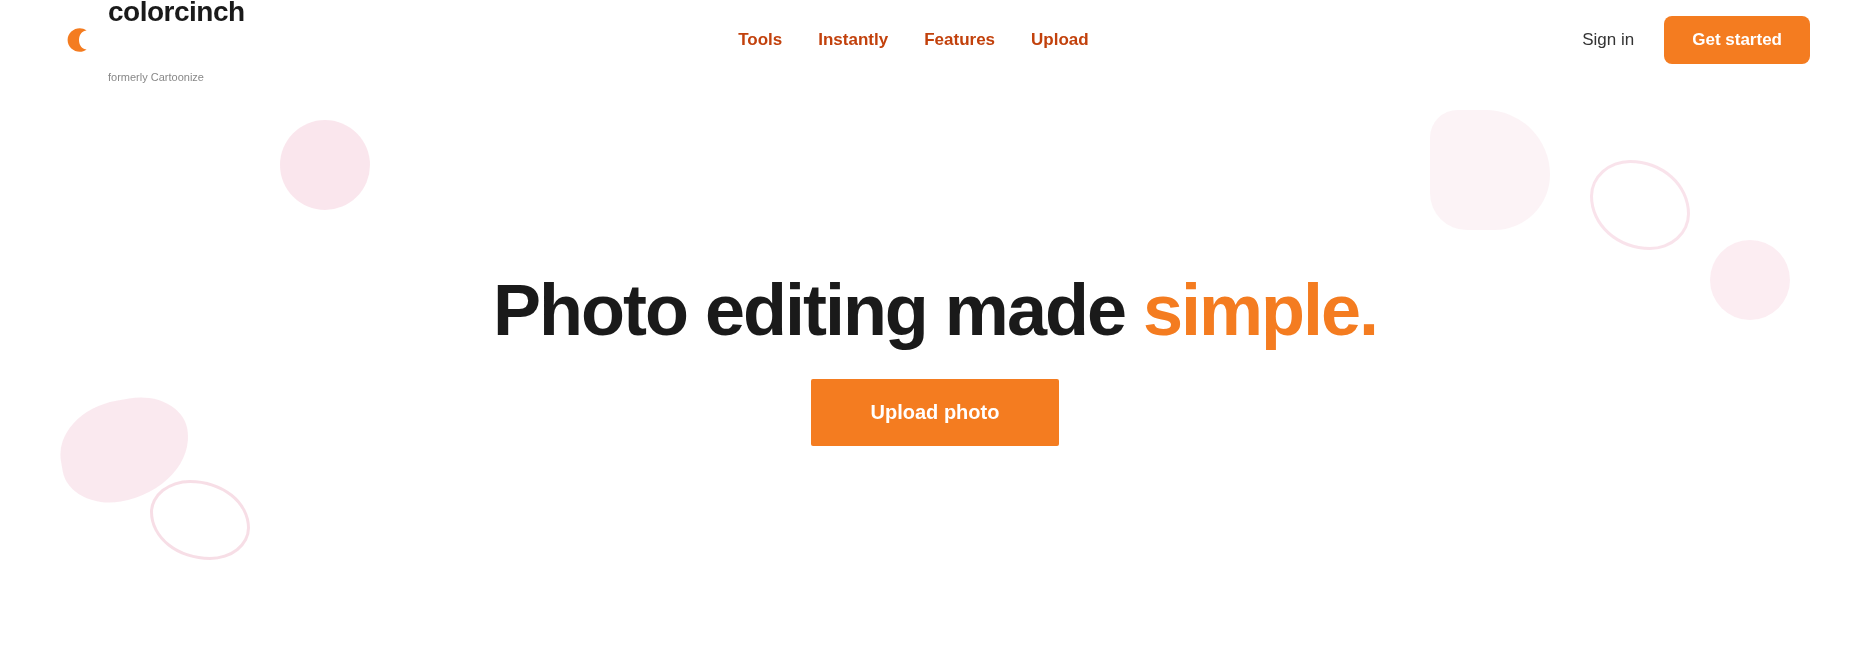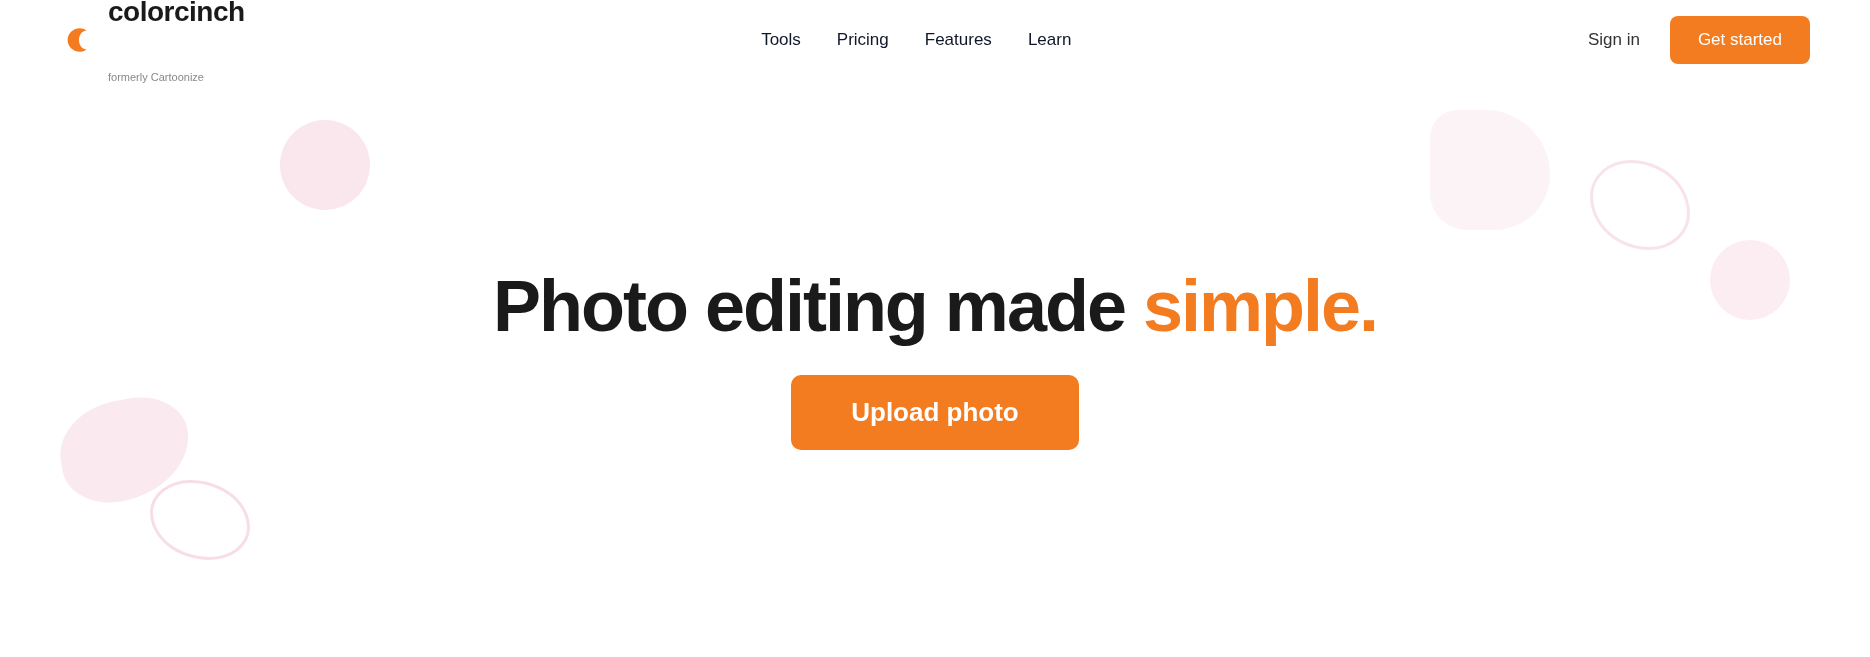--- a/index.html
+++ b/index.html
@@ -61,23 +61,23 @@
 
     .nav-links {
       display: flex;
       align-items: center;
       gap: 36px;
       list-style: none;
     }
 
     .nav-links li a {
       text-decoration: none;
-      color: #0f172a;
+      color: #c2410c;
       font-size: 17px;
-      font-weight: 400;
+      font-weight: 700;
     }
 
     .nav-right {
       display: flex;
       align-items: center;
       gap: 30px;
     }
 
     .signin-link {
       text-decoration: none;
@@ -87,21 +87,21 @@
       text-align: center;
     }
 
     .get-started-btn {
       background: #f47c20;
       color: #fff;
       border: none;
       border-radius: 8px;
       padding: 14px 28px;
       font-size: 17px;
-      font-weight: 400;
+      font-weight: 700;
       cursor: pointer;
       white-space: nowrap;
     }
 
     
     .hero {
       position: relative;
       display: flex;
       flex-direction: column;
       align-items: center;
@@ -207,23 +207,23 @@
       margin-bottom: 50px;
       max-width: 700px;
       margin-left: auto;
       margin-right: auto;
     }
 
     .upload-btn {
       background: #f47c20;
       color: #fff;
       border: none;
-      border-radius: 10px;
+      border-radius: 2px;
       padding: 22px 60px;
-      font-size: 26px;
+      font-size: 20px;
       font-weight: 700;
       cursor: pointer;
       display: inline-block;
     }
   </style>
 </head>
 <body>
 
 <nav>
   <div class="logo-area">
@@ -234,27 +234,27 @@
       <span class="logo-name">colorcinch</span>
       <span class="logo-sub">formerly Cartoonize</span>
     </div>
   </div>
 
   <ul class="nav-links">
     <li>
       <a href="#">Tools</a>
     </li>
     <li>
-      <a href="#">Pricing</a>
+      <a href="#">Instantly</a>
     </li>
     <li>
       <a href="#">Features</a>
     </li>
     <li>
-      <a href="#">Learn</a>
+      <a href="#">Upload</a>
     </li>
   </ul>
 
   <div class="nav-right">
     <a href="#" class="signin-link">Sign in</a>
     <button class="get-started-btn">Get started</button>
   </div>
 </nav>
 
 <section class="hero">

